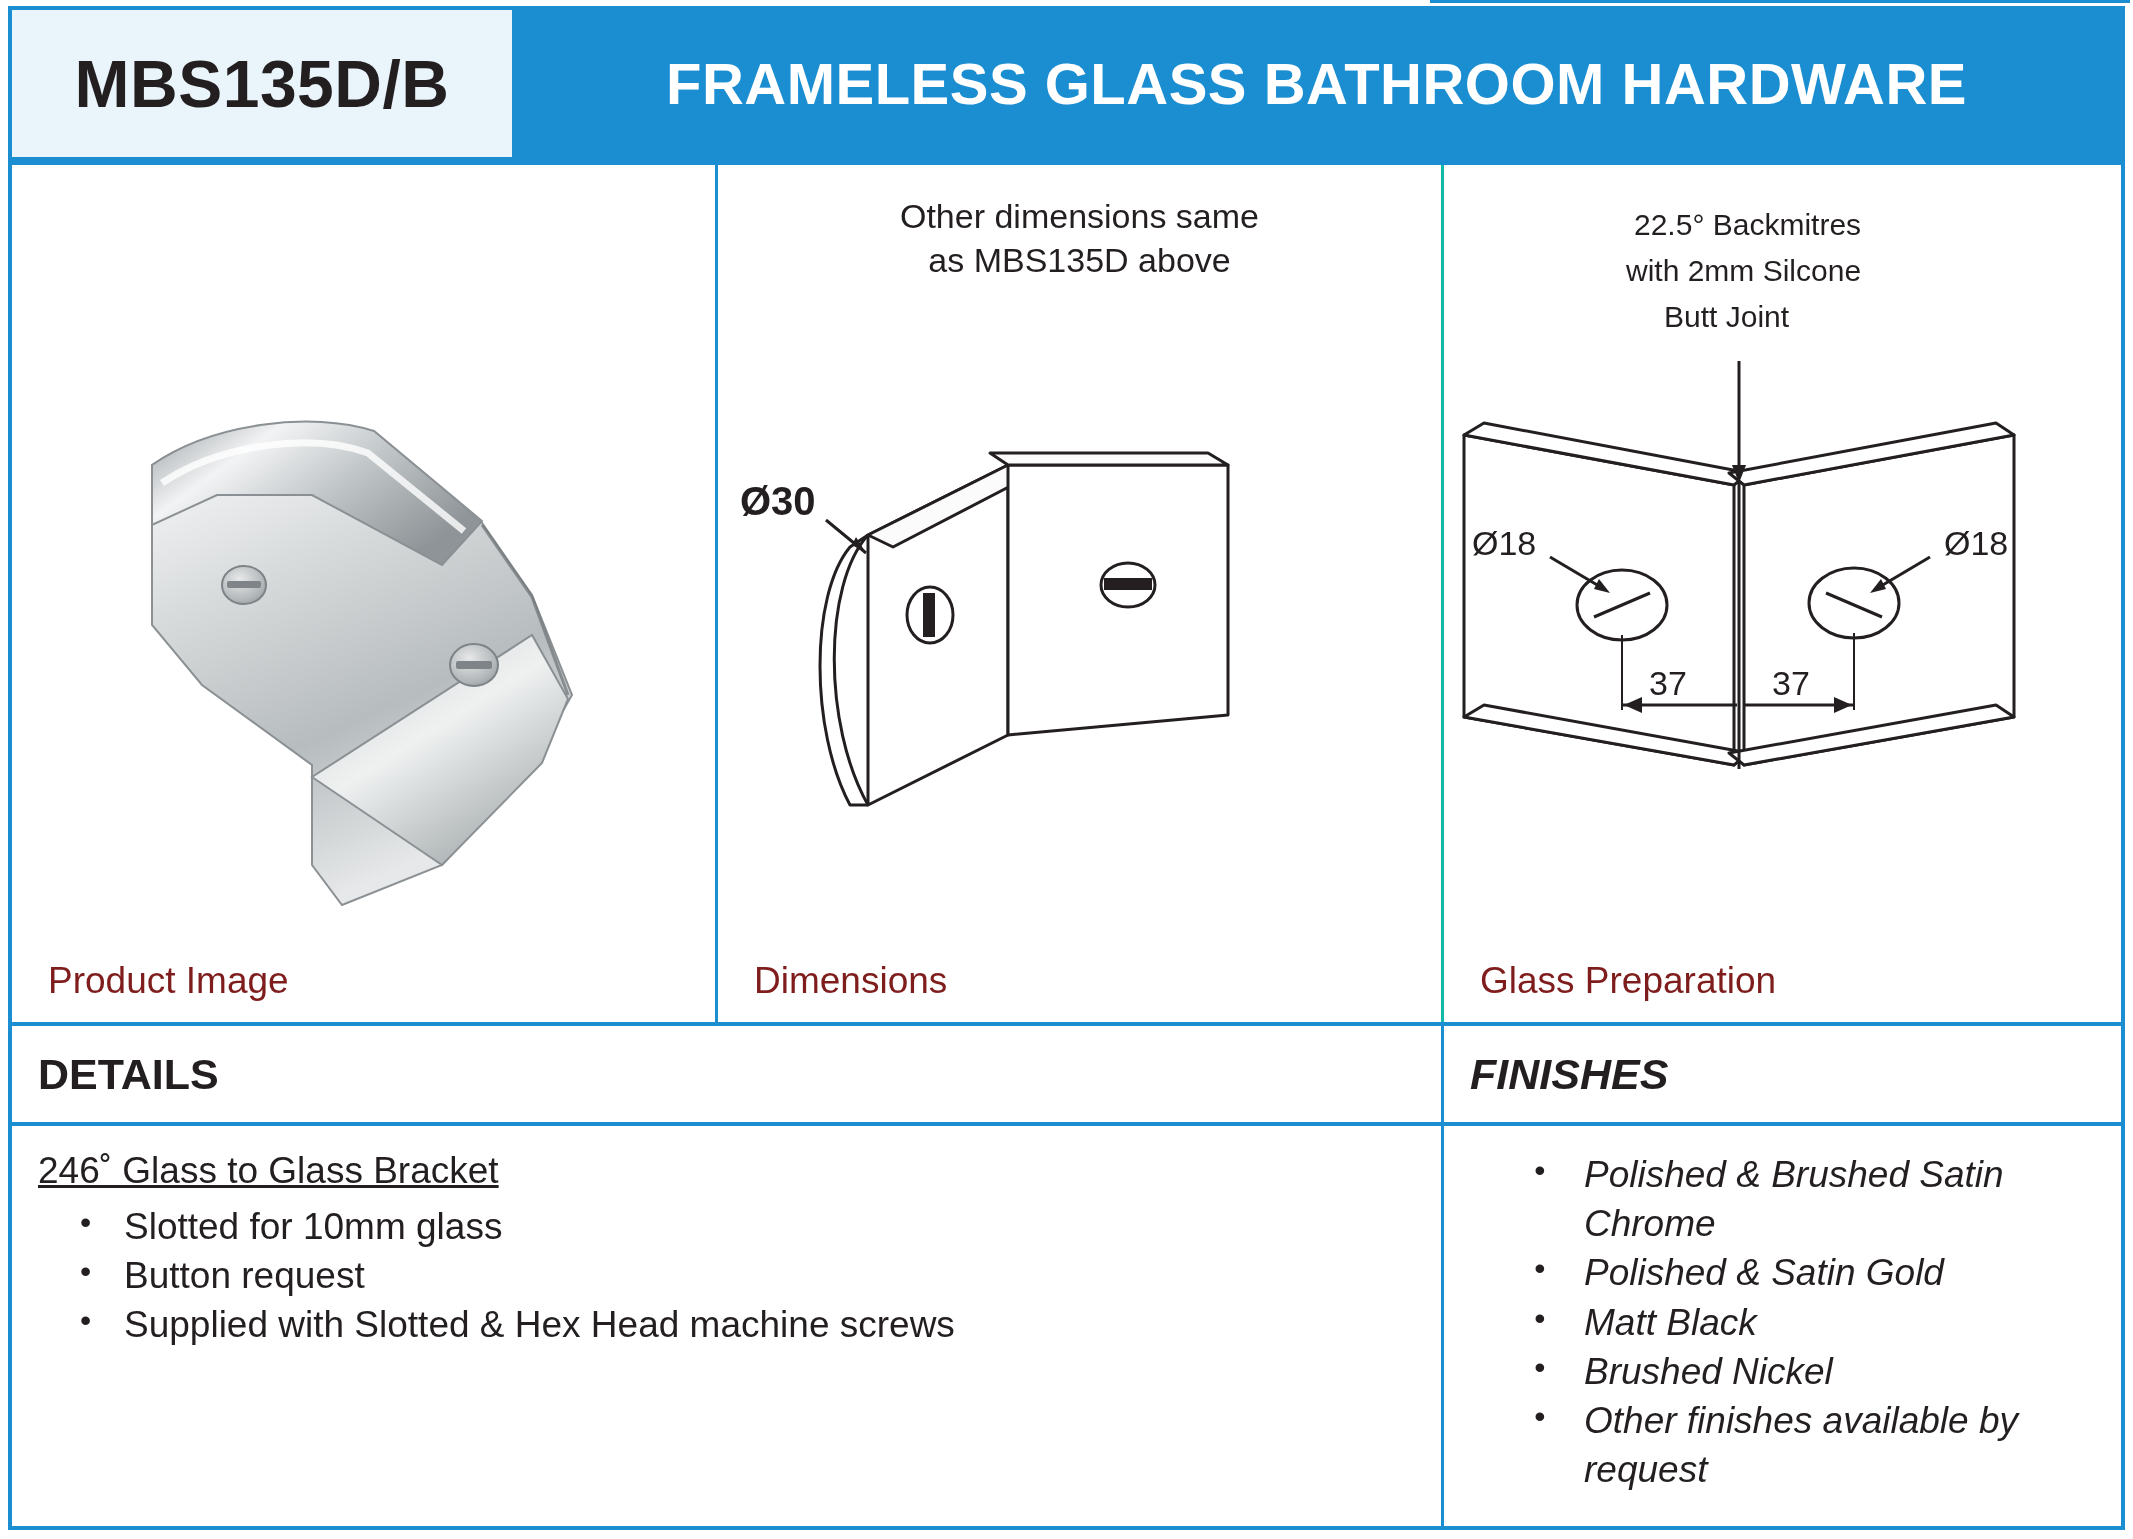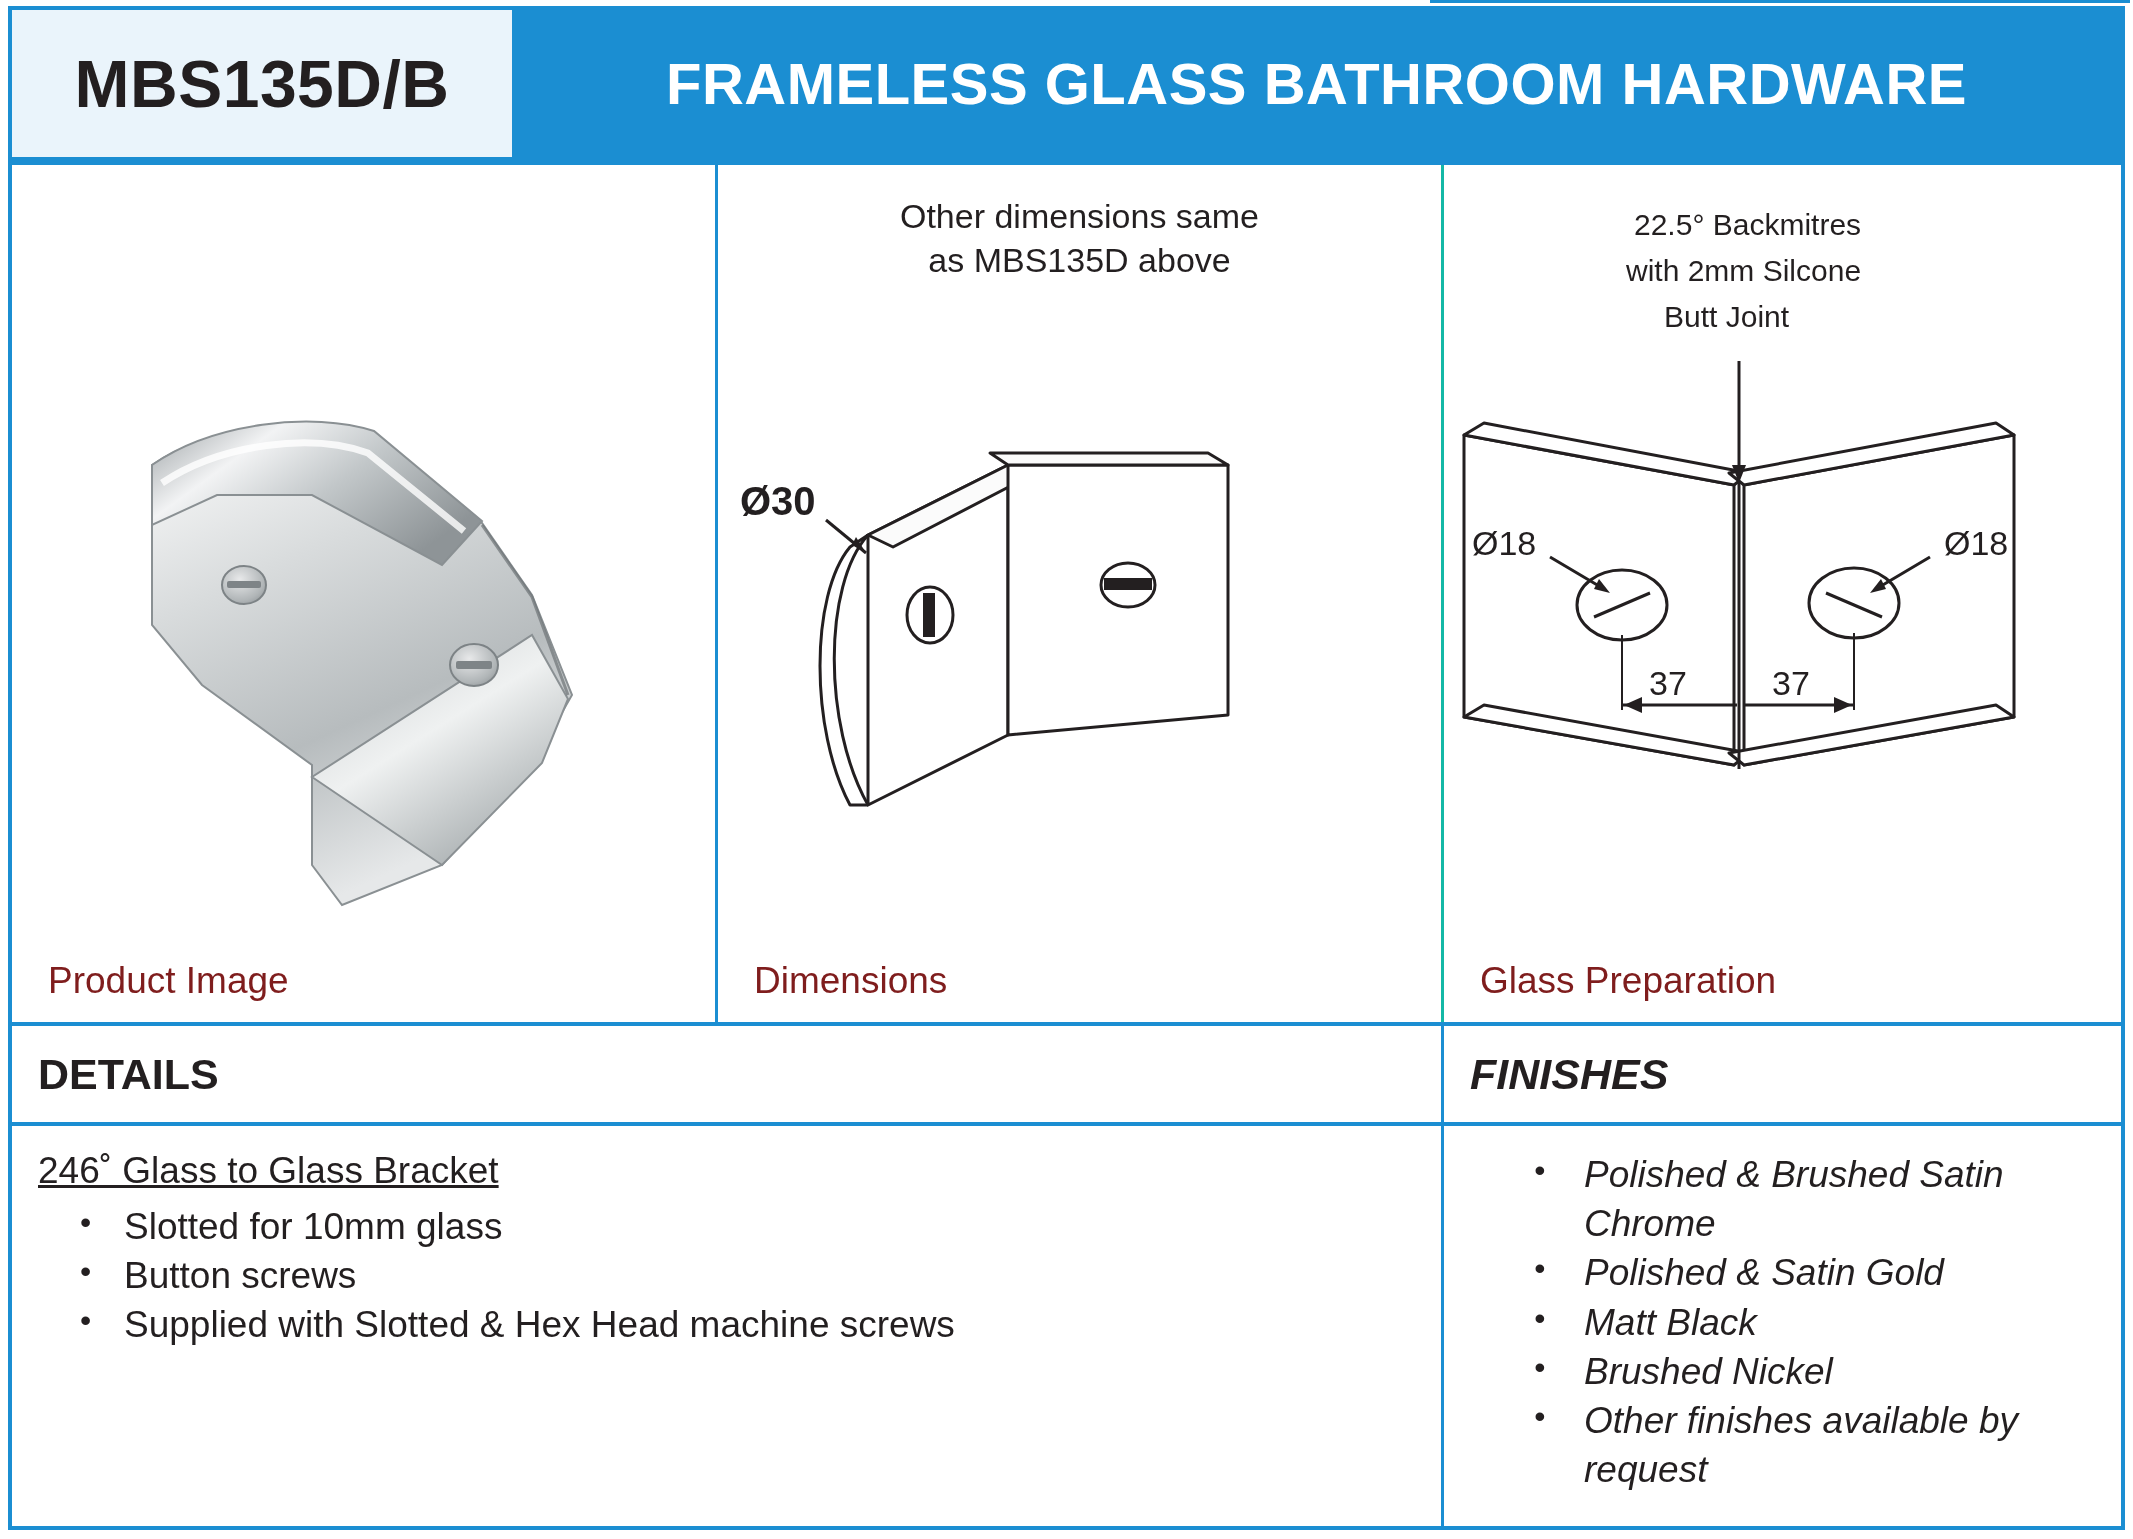--- a/index.html
+++ b/index.html
@@ -354,21 +354,21 @@
     <div class="cell finishes">
       <span class="section-title">FINISHES</span>
     </div>
   </div>
 
   <div class="sections-body">
     <div class="cell details">
       <div class="details-subtitle">246˚ Glass to Glass Bracket</div>
       <ul class="bullets">
         <li>Slotted for 10mm glass</li>
-        <li>Button screws</li>
+        <li>Button request</li>
         <li>Supplied with Slotted &amp; Hex Head machine screws</li>
       </ul>
     </div>
     <div class="cell finishes">
       <ul class="bullets">
         <li>Polished &amp; Brushed Satin Chrome</li>
         <li>Polished &amp; Satin Gold</li>
         <li>Matt Black</li>
         <li>Brushed Nickel</li>
         <li>Other finishes available by request</li>

